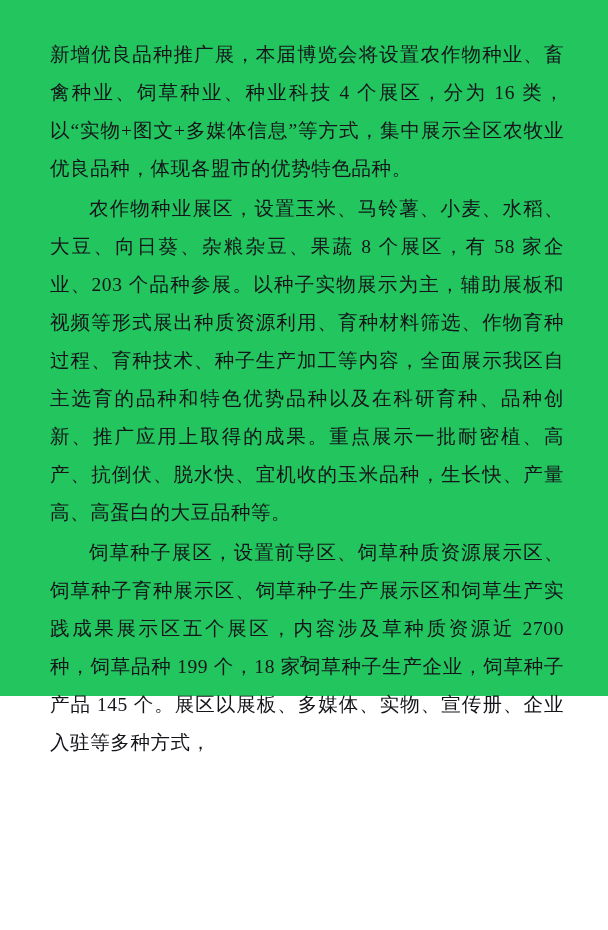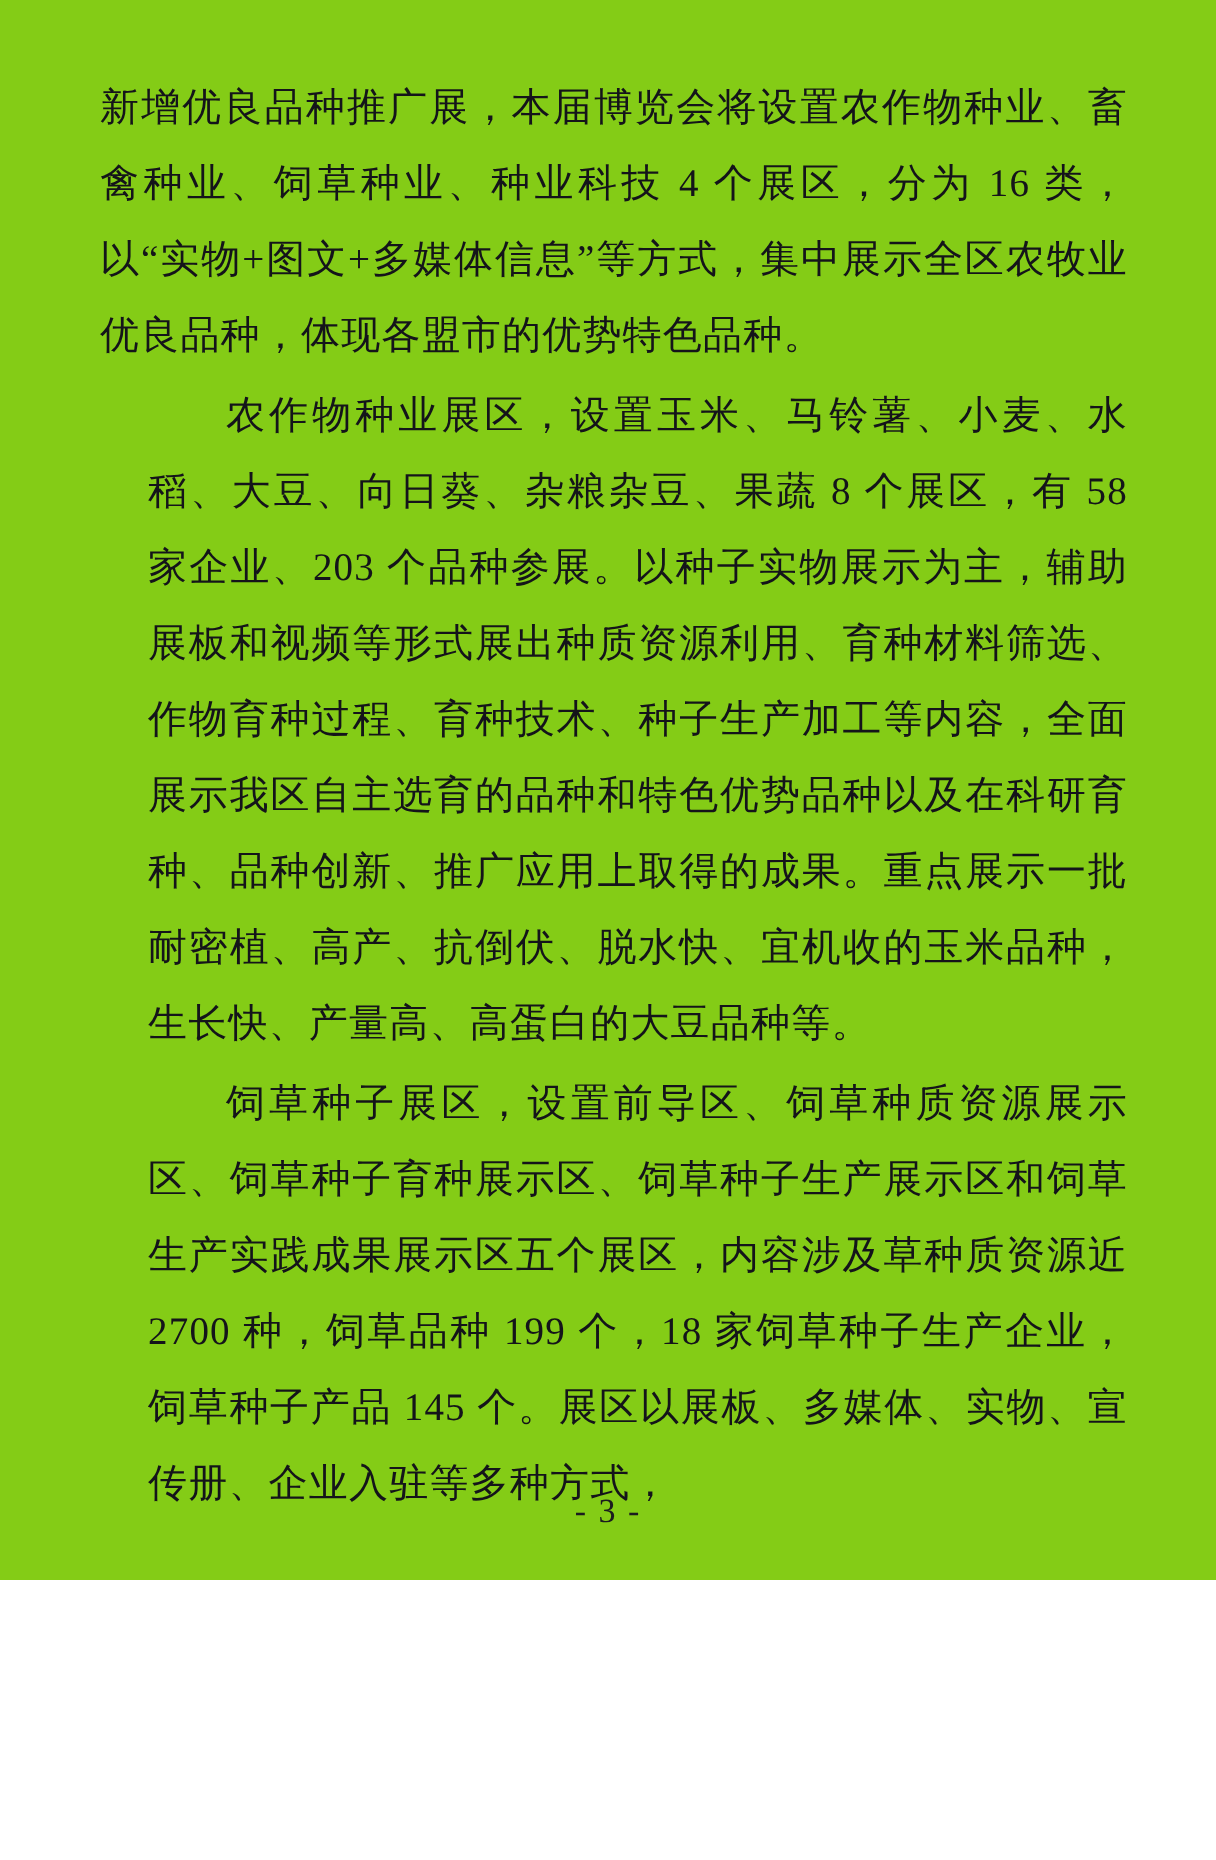--- a/index.html
+++ b/index.html
@@ -10,41 +10,40 @@
     width: 608px;
     height: 930px;
     background: #ffffff;
     font-family: "Liberation Serif", "DejaVu Serif", serif;
     color: #1b1b1f;
     overflow: hidden;
   }
   .page {
     position: relative;
     width: 608px;
-    height: 790px;
+    height: 696px;
     box-sizing: border-box;
     padding: 36px 44px 0 50px;
-    background: #84cc16;
+    background: #22c55e;
   }
   .doc-body {
     display: block;
   }
   .para {
     font-size: 19.5px;
     line-height: 38px;
     letter-spacing: 0.6px;
     text-align: justify;
     text-justify: inter-ideograph;
     margin: 0 0 2px 0;
     color: #14141a;
     font-weight: 500;
   }
   .para.indent {
     text-indent: 2em;
-    margin-left: 24px;
   }
   .page-number {
     position: absolute;
     left: 0;
     right: 0;
     bottom: 24px;
     text-align: center;
     font-size: 17px;
     letter-spacing: 1px;
     color: #1b1b1f;

